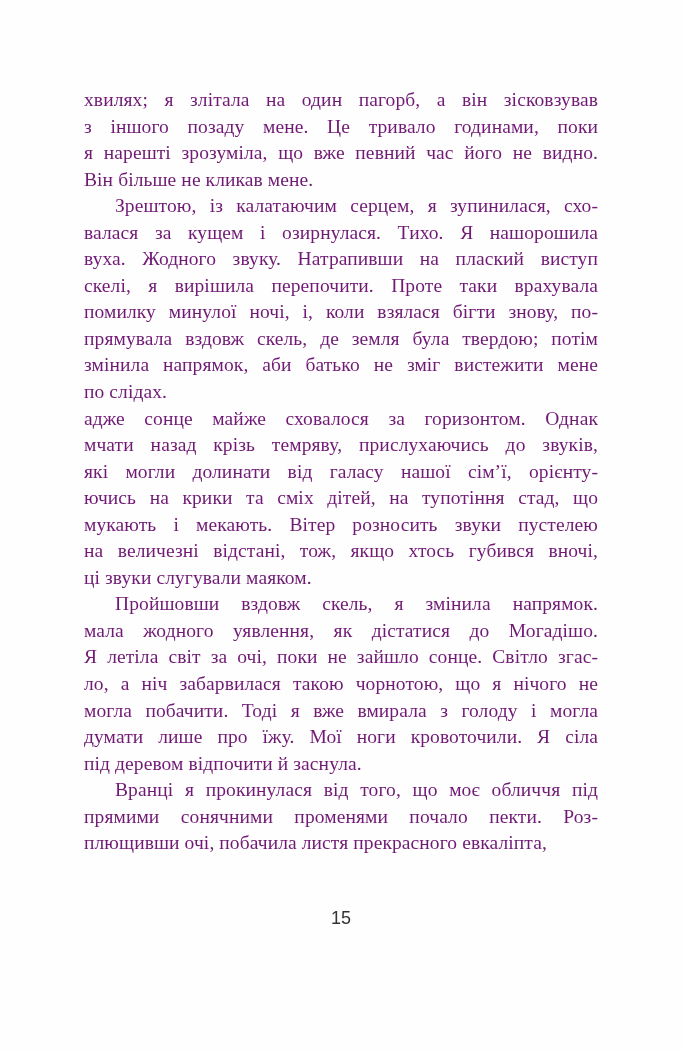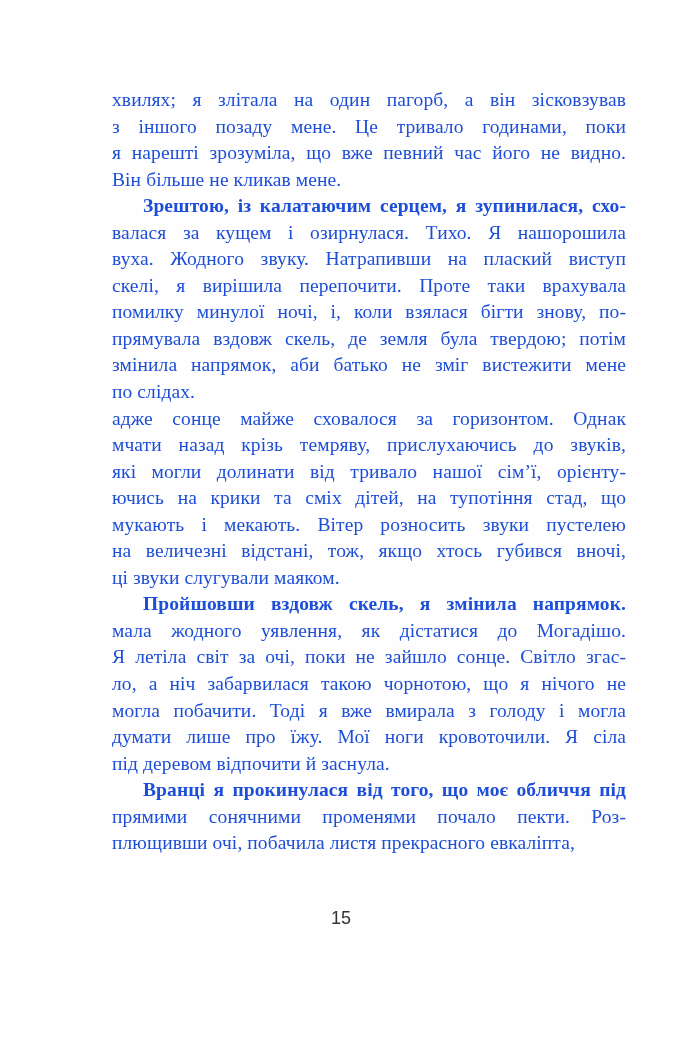--- a/index.html
+++ b/index.html
@@ -35,58 +35,57 @@
     text-align: justify;
     text-align-last: justify;
     height: 26.55px;
     overflow: hidden;
   }
   .line.last {
     text-align-last: left;
   }
   .line.indent {
     text-indent: 31px;
-    font-weight: bold;
   }
   .folio {
     position: absolute;
     left: 84px;
     top: 908px;
     width: 514px;
     text-align: center;
     font-family: "Liberation Sans", "DejaVu Sans", sans-serif;
     font-size: 18px;
     color: #333333;
   }
 </style>
 </head>
 <body>
 
 <main class="book-page" style="background: rgb(254, 254, 254);">
-  <section class="text-block" id="text-block" style="color: #1d4ed8; margin-left: 28px;">
+  <section class="text-block" id="text-block" style="color: #701a75;">
       <div class="paragraph">
         <div class="line">хвилях; я злітала на один пагорб, а він зісковзував</div>
         <div class="line">з іншого позаду мене. Це тривало годинами, поки</div>
         <div class="line">я нарешті зрозуміла, що вже певний час його не видно.</div>
         <div class="line last">Він більше не кликав мене.</div>
       </div>
       <div class="paragraph">
         <div class="line indent">Зрештою, із калатаючим серцем, я зупинилася, схо-</div>
         <div class="line">валася за кущем і озирнулася. Тихо. Я нашорошила</div>
         <div class="line">вуха. Жодного звуку. Натрапивши на плаский виступ</div>
         <div class="line">скелі, я вирішила перепочити. Проте таки врахувала</div>
         <div class="line">помилку минулої ночі, і, коли взялася бігти знову, по-</div>
         <div class="line">прямувала вздовж скель, де земля була твердою; потім</div>
         <div class="line">змінила напрямок, аби батько не зміг вистежити мене</div>
         <div class="line last">по слідах.</div>
       </div>
       <div class="paragraph">
         <div class="line">адже сонце майже сховалося за горизонтом. Однак</div>
         <div class="line">мчати назад крізь темряву, прислухаючись до звуків,</div>
-        <div class="line">які могли долинати від тривало нашої сім’ї, орієнту-</div>
+        <div class="line">які могли долинати від галасу нашої сім’ї, орієнту-</div>
         <div class="line">ючись на крики та сміх дітей, на тупотіння стад, що</div>
         <div class="line">мукають і мекають. Вітер розносить звуки пустелею</div>
         <div class="line">на величезні відстані, тож, якщо хтось губився вночі,</div>
         <div class="line last">ці звуки слугували маяком.</div>
       </div>
       <div class="paragraph">
         <div class="line indent">Пройшовши вздовж скель, я змінила напрямок.</div>
         <div class="line">мала жодного уявлення, як дістатися до Могадішо.</div>
         <div class="line">Я летіла світ за очі, поки не зайшло сонце. Світло згас-</div>
         <div class="line">ло, а ніч забарвилася такою чорнотою, що я нічого не</div>

